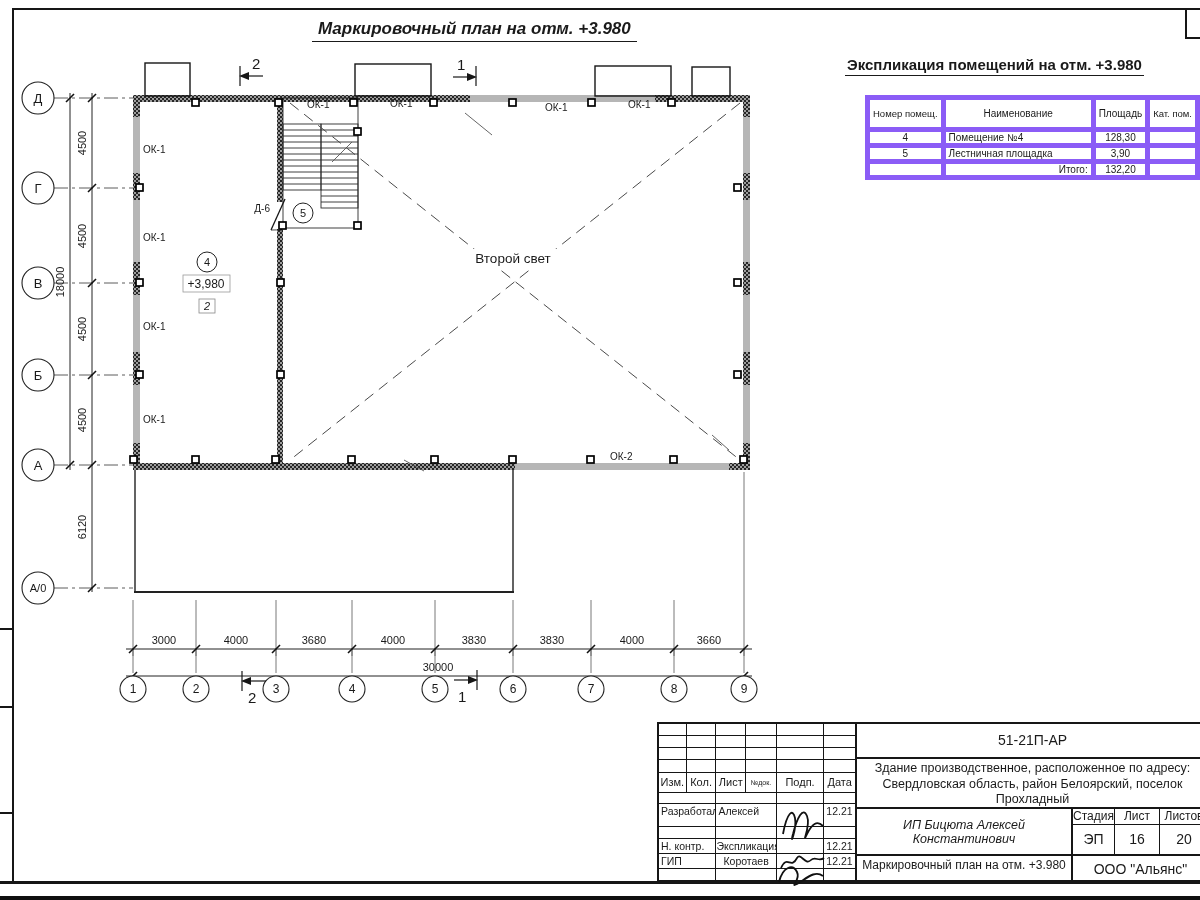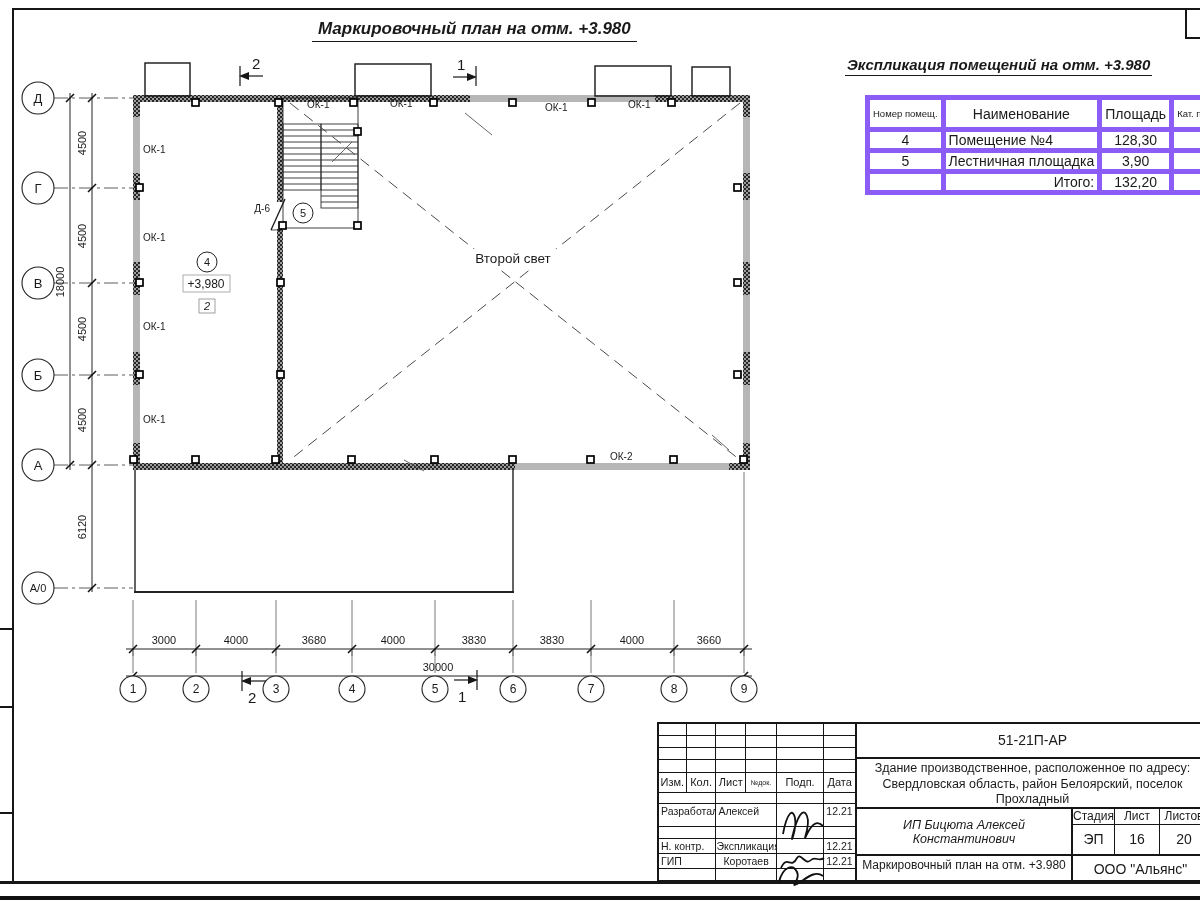--- a/index.html
+++ b/index.html
@@ -15,28 +15,28 @@
   .sheet-edge{left:0;top:896px;width:1200px;height:4px;background:#101010;}
   .margin-tick{left:0;width:13px;height:2px;background:#161616;}
   .corner-notch{left:1185px;top:10px;width:20px;height:27px;border-left:2px solid #161616;border-bottom:2px solid #161616;}
   
   .main-title{
     left:312px;top:19px;font-size:17px;font-style:italic;font-weight:bold;
     border-bottom:1.6px solid #1a1a1a;padding:0 6px 2px 6px;white-space:nowrap;
   }
   
   .expl-title{
-    left:845px;top:56px;font-size:15px;font-style:italic;font-weight:bold;
+    left:845px;top:56px;font-size:15px;font-weight:bold;
     border-bottom:1.5px solid #1a1a1a;padding:0 2px 2px 2px;white-space:nowrap;
   }
   table.expl{border-collapse:collapse;position:absolute;left:865px;top:95px;table-layout:fixed;}
   table.expl,table.expl td,table.expl th{border:5px solid #8b5cf6;}
   table.expl{border-width:2px;}
   table.expl th{font-weight:normal;}
-  table.expl td,table.expl th{font-size:14px;padding:0 3px;text-align:center;overflow:hidden;white-space:nowrap;}
+  table.expl td,table.expl th{font-size:10px;padding:0 3px;text-align:center;overflow:hidden;white-space:nowrap;}
   .expl .c-num{width:30px;}
   .expl .c-name{width:158px;}
   .expl .c-area{width:40px;}
   .expl .c-cat{width:22px;font-size:9px;}
   .expl .hdr{height:32px;}
   .expl .hsmall{font-size:9.5px;line-height:10px;}
   .expl .drow{height:14px;}
   .expl .t-left{text-align:left;}
   .expl .t-right{text-align:right;}
   

